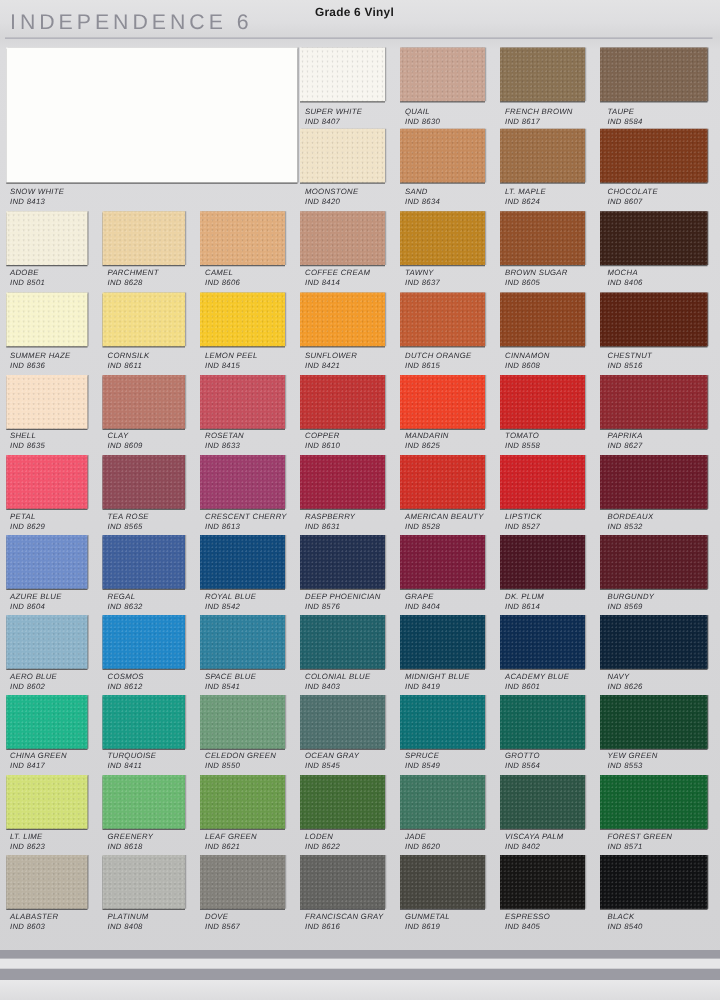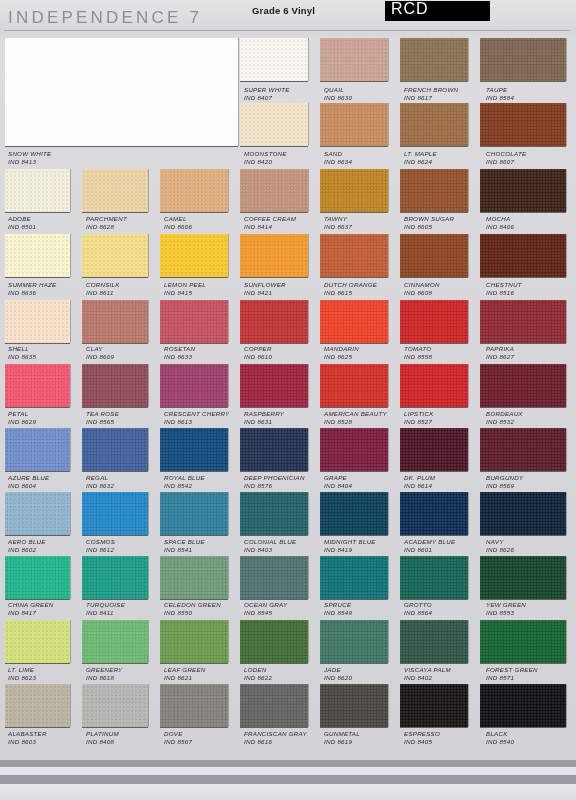--- a/index.html
+++ b/index.html
@@ -79,25 +79,22 @@
   #band2{top:767px;height:8px;background:#e6e6e8;}
   #band3{top:775px;height:9px;background:#9b9ba3;}
   #band4{top:784px;height:16px;background:linear-gradient(to bottom,#e9e9ea,#dcdcde);}
 </style>
 </head>
 <body>
 
 <div id="card">
 
   <div id="header">
-    <div id="brand-title">INDEPENDENCE 7</div>
+    <div id="brand-title">INDEPENDENCE 6</div>
     <div id="grade-label">Grade 6 Vinyl</div>
-    <div id="rcd-badge">
-      <span>RCD</span>
-    </div>
     <div id="header-rule"></div>
   </div>
 
   <div id="snow-white-swatch">
     <div class="tex"></div>
   </div>
   <div class="label" id="snow-white-label" style="left:8px;top:150px;">
     <span class="nm">SNOW WHITE</span>
     <span class="cd">IND 8413</span>
   </div>

